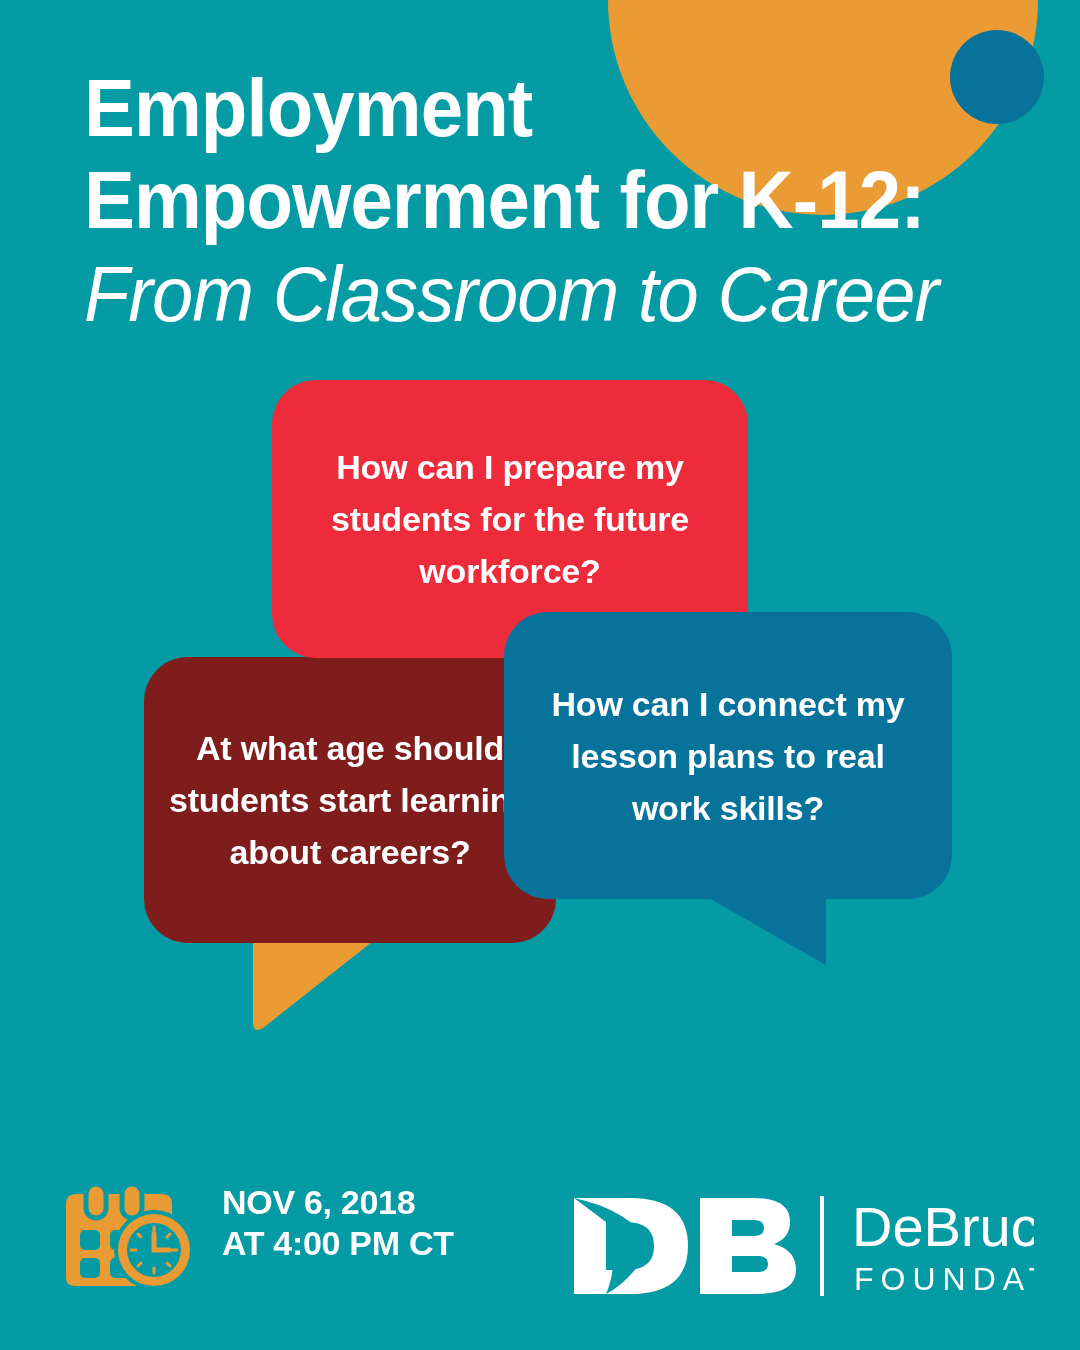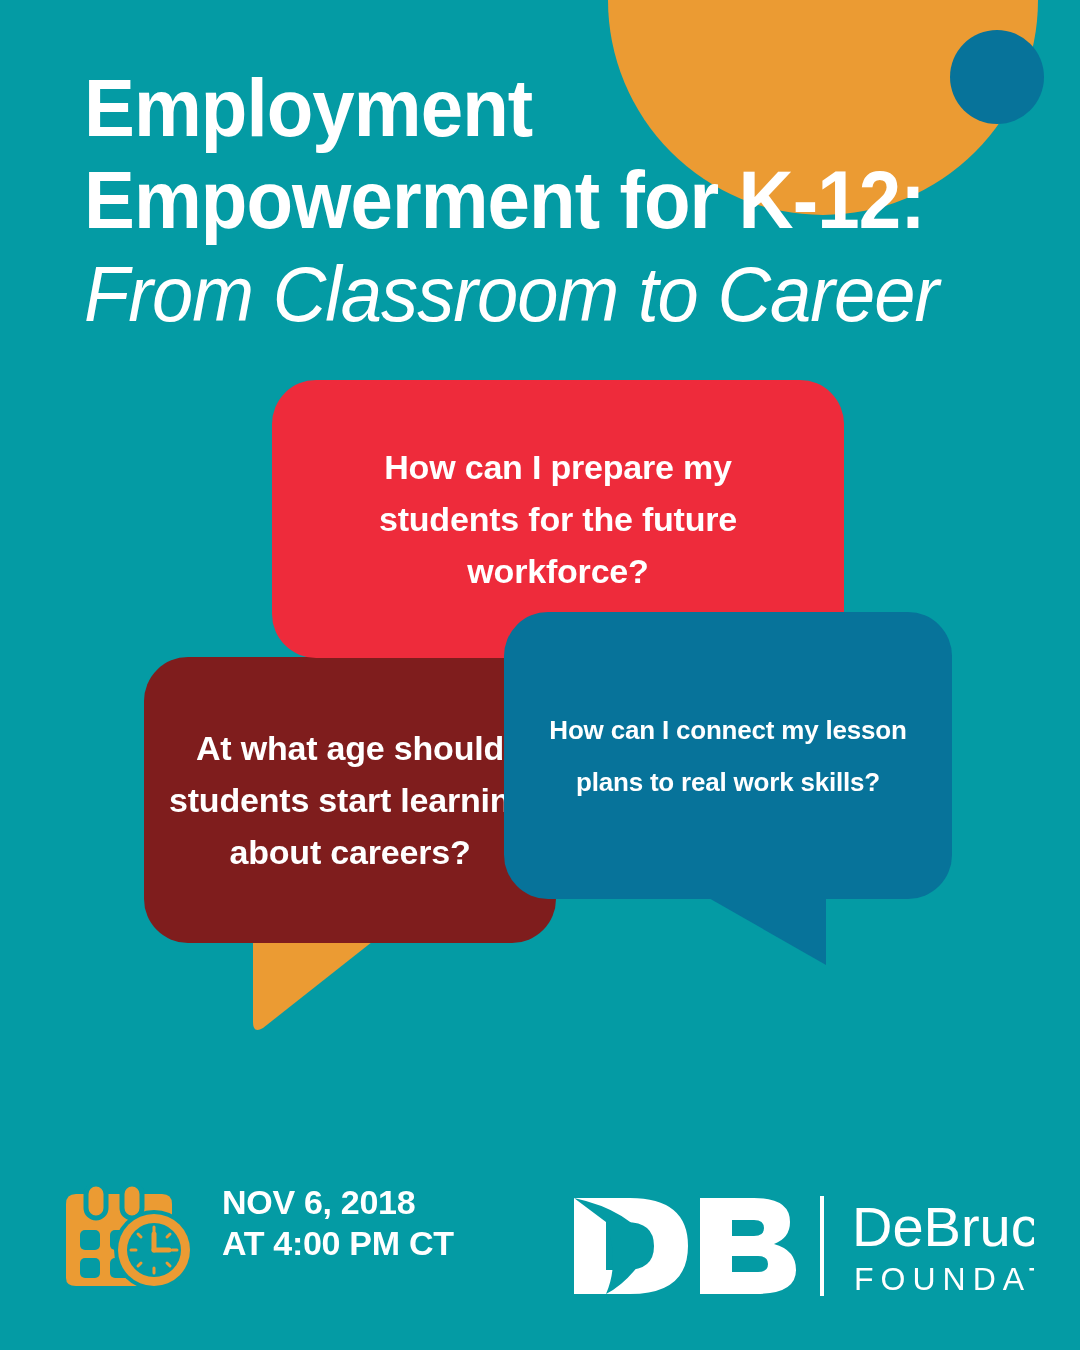--- a/index.html
+++ b/index.html
@@ -79,21 +79,21 @@
     align-items: center;
     justify-content: center;
     text-align: center;
     color: #ffffff;
     font-weight: bold;
     letter-spacing: -0.2px;
   }
   .bubble-red {
     left: 272px;
     top: 380px;
-    width: 572px;
+    width: 476px;
     height: 278px;
     background: #ee2b3b;
     border-radius: 44px;
     font-size: 34px;
     line-height: 52px;
     padding: 0 44px;
     z-index: 3;
   }
   .bubble-orange {
     left: 144px;
@@ -107,21 +107,21 @@
     padding: 0 14px;
     z-index: 2;
   }
   .bubble-blue {
     left: 504px;
     top: 612px;
     width: 448px;
     height: 287px;
     background: #07739a;
     border-radius: 44px;
-    font-size: 26px;
+    font-size: 34px;
     line-height: 52px;
     padding: 0 40px;
     z-index: 4;
   }
 
   
   .tail {
     position: absolute;
   }
   .tail-orange {

